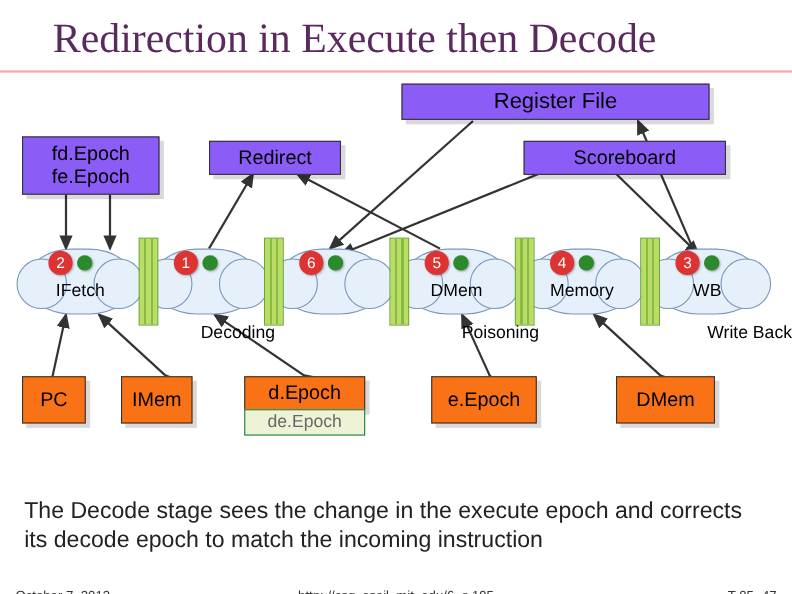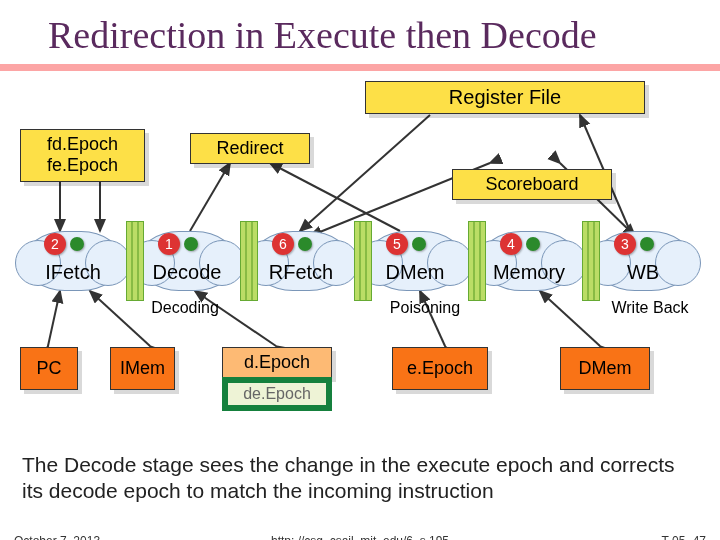--- a/index.html
+++ b/index.html
@@ -9,41 +9,41 @@
     background: #fff;
     position: relative;
     overflow: hidden;
   }
   .title {
     font-family: Georgia, serif;
     font-size: 38px;
     color: #5a2a5e;
     padding: 14px 0 0 48px;
     line-height: 1.15;
-    border-bottom: 7px solid #fca5a5;
+    border-bottom: 2px solid #fca5a5;
     padding-bottom: 6px;
   }
   .diagram {
     position: relative;
     height: 320px;
     margin-top: 10px;
   }
   .box {
     position: absolute;
-    background: #fde047;
+    background: #8b5cf6;
     border: 1px solid #333;
     text-align: center;
     font-size: 18px;
     padding: 4px 8px;
     box-shadow: 4px 4px 0 rgba(0,0,0,0.15);
   }
   .regfile { left: 365px; top: 0; width: 280px; font-size: 20px; }
   .epochbox { left: 20px; top: 48px; width: 125px; line-height: 1.2; }
   .redirect { left: 190px; top: 52px; width: 120px; }
-  .scoreboard { left: 452px; top: 52px; width: 160px; margin-top: 36px; }
+  .scoreboard { left: 476px; top: 52px; width: 184px; }
 
   .stage-row { position: absolute; top: 150px; left: 0; right: 0; height: 80px; }
   .stage {
     position: absolute;
     width: 98px; height: 60px;
     text-align: center;
   }
   .cloud {
     position: absolute; inset: 0;
     border-radius: 50% / 60%;
@@ -52,21 +52,21 @@
   }
   .cloud::before, .cloud::after {
     content: ""; position: absolute;
     background: #e6f0fb; border: 1px solid #7a96b8;
     border-radius: 50%;
   }
   .cloud::before { width: 44px; height: 44px; left: -10px; top: 8px; }
   .cloud::after  { width: 44px; height: 44px; right: -10px; top: 8px; }
   .stage .label {
     position: relative; z-index: 3;
-    padding-top: 30px; font-size: 20px;
+    padding-top: 30px; font-size: 16px;
   }
   .badge {
     position: absolute; z-index: 4;
     left: 20px; top: 2px;
     width: 22px; height: 22px;
     background: #d33; color: #fff;
     border-radius: 50%;
     font-size: 14px; line-height: 22px; text-align: center;
     box-shadow: 1px 1px 2px rgba(0,0,0,0.3);
   }
@@ -77,42 +77,42 @@
     box-shadow: 1px 1px 2px rgba(0,0,0,0.3);
   }
   .fifo {
     position: absolute;
     top: 140px; width: 18px; height: 80px;
     background: repeating-linear-gradient(to right, #bd6 0 4px, #8b4 4px 6px);
     border: 1px solid #6a3;
   }
   .sublabel {
     position: absolute; top: 218px;
-    font-size: 16px; text-align: center;
+    font-size: 16px; text-align: right;
   }
 
   .bottom-row { position: absolute; top: 266px; left: 0; right: 0; }
   .bbox {
     position: absolute;
     background: #f97316; border: 1px solid #333;
     box-shadow: 4px 4px 0 rgba(0,0,0,0.15);
     text-align: center; font-size: 18px;
     padding: 10px 8px;
   }
   .epoch-stack {
     position: absolute;
     text-align: center;
   }
   .epoch-stack .top {
-    background: #fdba74; border: 1px solid #333;
+    background: #f97316; border: 1px solid #333;
     box-shadow: 4px 4px 0 rgba(0,0,0,0.15);
     font-size: 18px; padding: 4px 6px;
   }
   .epoch-stack .bot {
-    background: #eef3d6; border: 6px solid #15803d;
+    background: #eef3d6; border: 1px solid #15803d;
     font-size: 16px; padding: 2px 6px; color: #666;
     margin-top: -1px;
   }
 
   .caption {
     position: absolute;
     left: 22px; top: 452px; width: 676px;
     font-size: 21px; color: #222; line-height: 1.25;
   }
   .footer {
@@ -168,27 +168,25 @@
       <div class="stage" style="left: 24px;">
         <div class="cloud"></div>
         <div class="badge">2</div>
         <div class="dot"></div>
         <div class="label">IFetch</div>
       </div>
       <div class="stage" style="left: 138px;">
         <div class="cloud"></div>
         <div class="badge">1</div>
         <div class="dot"></div>
-        <div class="label">Decode</div>
       </div>
       <div class="stage" style="left: 252px;">
         <div class="cloud"></div>
         <div class="badge">6</div>
         <div class="dot"></div>
-        <div class="label">RFetch</div>
       </div>
       <div class="stage" style="left: 366px;">
         <div class="cloud"></div>
         <div class="badge">5</div>
         <div class="dot"></div>
         <div class="label">DMem</div>
       </div>
       <div class="stage" style="left: 480px;">
         <div class="cloud"></div>
         <div class="badge">4</div>

